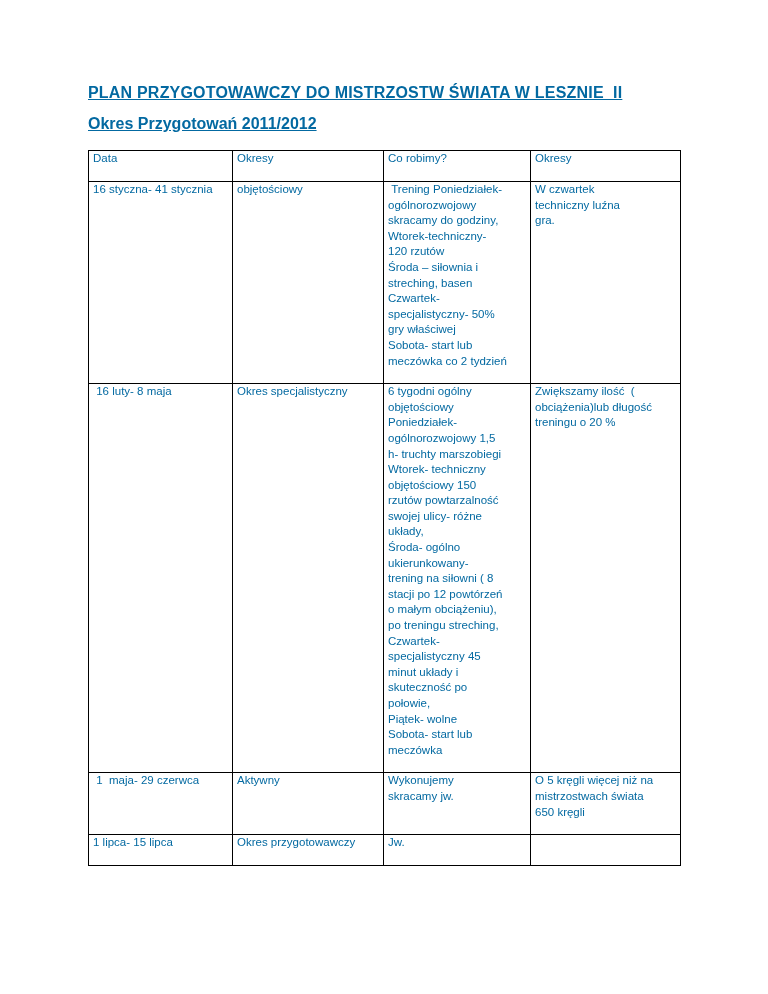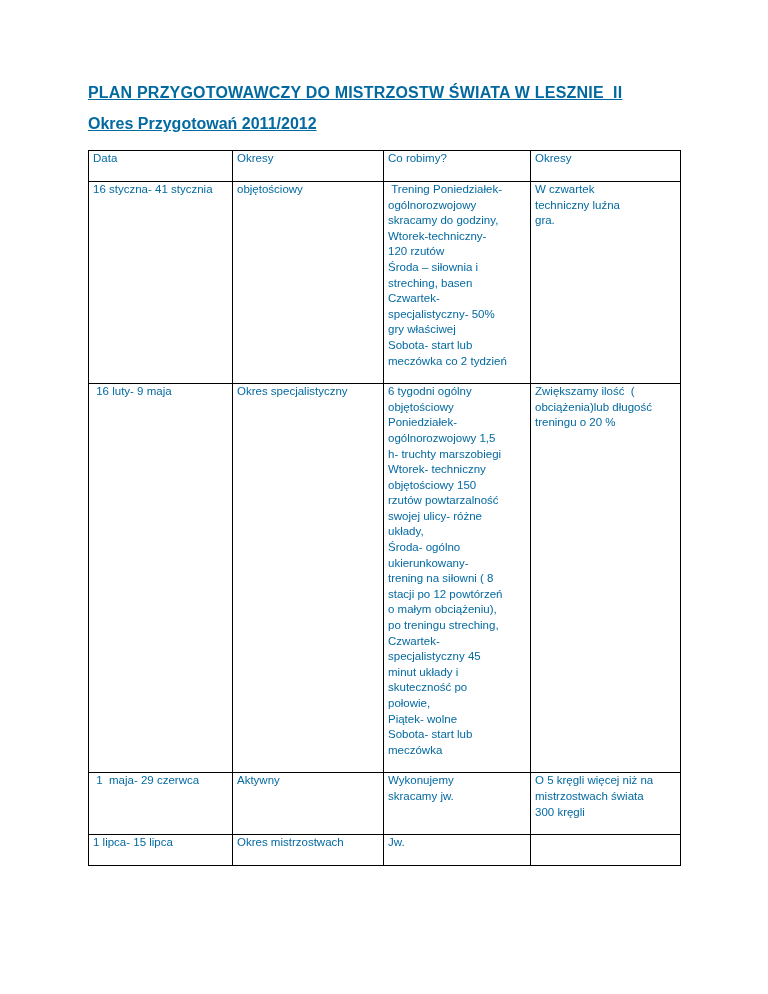--- a/index.html
+++ b/index.html
@@ -94,21 +94,21 @@
 Czwartek-
 specjalistyczny- 50%
 gry właściwej
 Sobota- start lub
 meczówka co 2 tydzień</td>
         <td>W czwartek
 techniczny luźna
 gra.</td>
       </tr>
       <tr>
-        <td> 16 luty- 9 maja</td>
+        <td> 16 luty- 8 maja</td>
         <td>Okres specjalistyczny</td>
         <td>6 tygodni ogólny
 objętościowy
 Poniedziałek-
 ogólnorozwojowy 1,5
 h- truchty marszobiegi
 Wtorek- techniczny
 objętościowy 150
 rzutów powtarzalność
 swojej ulicy- różne
@@ -131,24 +131,24 @@
 obciążenia)lub długość
 treningu o 20 %</td>
       </tr>
       <tr>
         <td> 1  maja- 29 czerwca</td>
         <td>Aktywny</td>
         <td>Wykonujemy
 skracamy jw.</td>
         <td>O 5 kręgli więcej niż na
 mistrzostwach świata
-300 kręgli</td>
+650 kręgli</td>
       </tr>
       <tr>
         <td>1 lipca- 15 lipca</td>
-        <td>Okres mistrzostwach</td>
+        <td>Okres przygotowawczy</td>
         <td>Jw.</td>
         <td></td>
       </tr>
     </tbody>
   </table>
 
 </div>
 
 </body></html>

